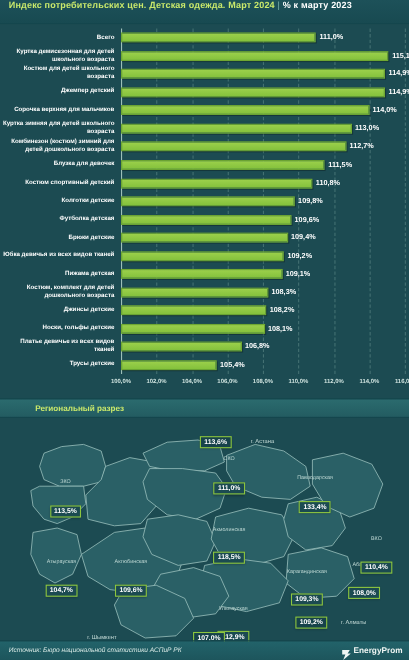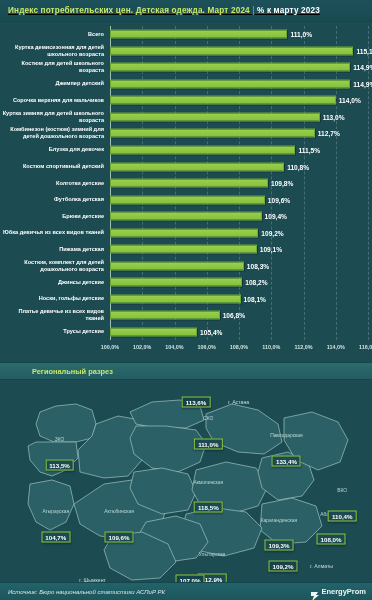--- a/index.html
+++ b/index.html
@@ -7,24 +7,23 @@
     width: 372px; height: 600px;
     background: #1c4b52;
     font-family: "Liberation Sans", sans-serif;
     overflow: hidden;
     position: relative;
   }
   
   .header {
     height: 22px;
     background: linear-gradient(180deg, #1d5159 0%, #184a51 100%);
-    display: flex; align-items: center;
+    display: flex; align-items: flex-start;
     padding-left: 8px;
     border-bottom: 1px solid #14464d;
-    text-decoration: underline;
   }
   .header-title {
     font-size: 8.2px; font-weight: bold; color: #c9e86b;
     letter-spacing: .02em; white-space: nowrap;
   }
   .header-title .sep { color: #7fb4ae; font-weight: normal; }
   .header-title .sub { color: #ffffff; }
 
   
   .chart {

